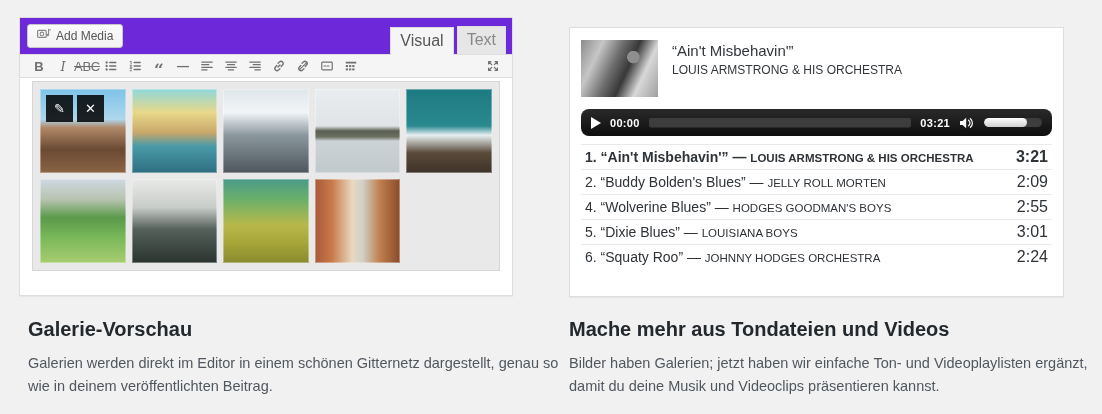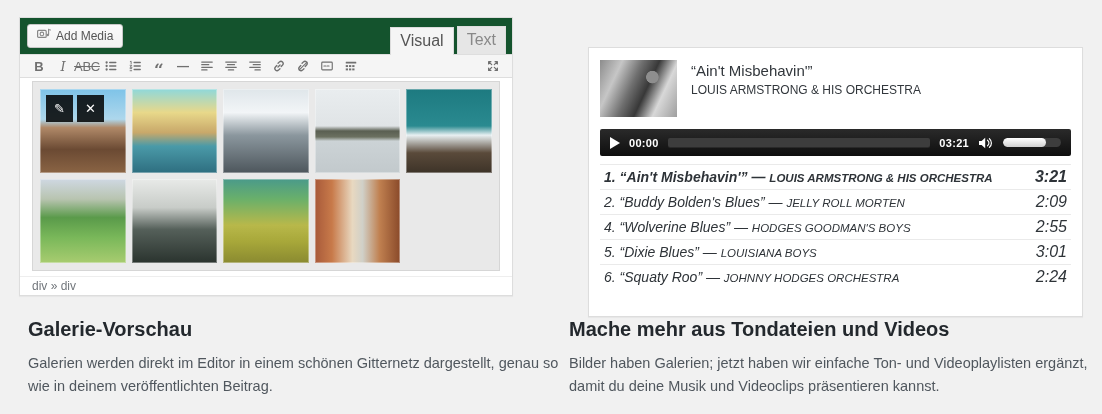--- a/index.html
+++ b/index.html
@@ -12,21 +12,21 @@
   }
   .panel {
     position:absolute;
     background:#fff;
     border:1px solid #ddd;
     box-shadow:0 1px 1px rgba(0,0,0,.04);
   }
 
   
   .left-panel { left:19px; top:17px; width:494px; height:279px; display:flex; flex-direction:column; background:#f3f3f3; }
-  .editor-topbar { height:36px; background:#14532d; display:flex; align-items:center; padding:0 7px; position:relative; }
+  .editor-topbar { height:36px; background:#6d28d9; display:flex; align-items:center; padding:0 7px; position:relative; }
   .add-media {
     display:inline-flex; align-items:center; gap:5px;
     background:linear-gradient(#fafafa,#f3f3f3);
     border:1px solid #c7c7c7; border-radius:3px;
     padding:3px 9px 4px; font-size:12px; color:#555;
     font-family:inherit; cursor:pointer;
   }
   .editor-tabs { position:absolute; right:6px; bottom:0; display:flex; align-items:flex-end; gap:3px; }
   .tab { font-size:16px; padding:4px 9px 5px; color:#777; cursor:pointer; }
   .tab-visual { background:#f5f5f5; border:1px solid #dcdcdc; border-bottom:none; color:#555; position:relative; top:1px; z-index:2; }
@@ -55,46 +55,46 @@
   .g-overlay { position:absolute; top:6px; left:6px; display:flex; gap:4px; }
   .g-btn {
     width:27px; height:27px; background:rgba(0,0,0,.85); color:#fff;
     display:inline-flex; align-items:center; justify-content:center;
     font-size:13px; cursor:pointer;
   }
   .editor-statusbar { height:19px; background:#fff; border-top:1px solid #eee; padding:2px 12px; font-size:12px; color:#72777c; }
   .editor-statusbar span { cursor:pointer; }
 
   
-  .right-panel { left:588px; top:27px; width:495px; height:270px; padding:12px 11px;margin-top:20px; }
+  .right-panel { left:569px; top:27px; width:495px; height:270px; padding:12px 11px; }
   .pl-header { display:flex; gap:14px; }
   .pl-art { width:77px; height:57px; flex:0 0 auto; }
   .pl-meta { padding-top:1px; }
   .pl-title { font-size:15px; color:#32373c; line-height:20px; }
   .pl-album { font-size:15px; font-style:italic; color:#32373c; line-height:20px; }
   .pl-artist { font-size:12px; color:#32373c; line-height:18px; }
   .pl-player {
-    margin-top:12px; height:27px; border-radius:2px;
+    margin-top:12px; height:27px; border-radius:8px;
     background:linear-gradient(#2a2a2a,#0e0e0e);
     display:flex; align-items:center; padding:0 10px; gap:9px;
   }
   .play-btn {
     width:0; height:0; cursor:pointer;
     border-left:10px solid #fff; border-top:6px solid transparent; border-bottom:6px solid transparent;
   }
   .pl-player .time { font-size:11px; font-weight:bold; color:#fff; letter-spacing:.3px; }
   .rail { flex:1; height:9px; background:#3d3d3d; border-radius:2px; box-shadow:0 1px 0 rgba(255,255,255,.08); cursor:pointer; position:relative; overflow:hidden; }
   .rail .fill { height:100%; background:#5a5a5a; border-radius:2px; }
   .spk { display:inline-flex; cursor:pointer; }
   .vol { width:58px; height:9px; background:#3d3d3d; border-radius:5px; cursor:pointer; overflow:hidden; }
   .vol-fill { height:100%; background:linear-gradient(#ffffff,#cfcfcf); border-radius:5px; }
   .pl-tracks { margin-top:8px; border-top:1px solid #eaeaea; }
   .track {
     display:flex; align-items:baseline; padding:3px 4px 2px;
-    border-bottom:1px solid #eaeaea; color:#2e3338;font-style:italic;
+    border-bottom:1px solid #eaeaea; color:#2e3338;
   }
   .track:last-child { border-bottom:none; }
   .t-main { flex:1; font-size:14px; line-height:17px; }
   .t-artist { font-size:11.5px; }
   .t-time { font-size:16px; }
   .track.current { font-weight:bold; }
 
   
   .feature { position:absolute; top:318px; width:540px; }
   .f-left { left:28px; }
@@ -229,23 +229,20 @@
         <div class="g-tile" title="Old canal houses with boats" style="background: linear-gradient(rgb(143, 216, 218) 0%, rgb(232, 216, 138) 28%, rgb(200, 168, 106) 52%, rgb(74, 154, 168) 68%, rgb(46, 110, 128) 100%);"></div>
         <div class="g-tile" title="Snow-covered mountain peaks" style="background: linear-gradient(rgb(223, 230, 234) 0%, rgb(242, 245, 247) 28%, rgb(139, 151, 158) 55%, rgb(77, 86, 92) 100%);"></div>
         <div class="g-tile" title="Calm lake with distant treeline" style="background: linear-gradient(rgb(233, 237, 239) 0%, rgb(224, 228, 230) 44%, rgb(90, 95, 82) 50%, rgb(107, 112, 96) 57%, rgb(204, 211, 214) 62%, rgb(194, 201, 204) 100%);"></div>
         <div class="g-tile" title="Mountain with snow under teal sky" style="background: linear-gradient(rgb(29, 122, 128) 0%, rgb(42, 138, 144) 44%, rgb(232, 240, 242) 55%, rgb(90, 74, 58) 76%, rgb(61, 51, 40) 100%);"></div>
         <div class="g-tile" title="Green mountain hillside" style="background: linear-gradient(rgb(207, 216, 226) 0%, rgb(184, 196, 176) 24%, rgb(90, 154, 74) 46%, rgb(122, 184, 90) 70%, rgb(168, 204, 112) 100%);"></div>
         <div class="g-tile" title="Fir trees in fog" style="background: linear-gradient(rgb(232, 234, 232) 0%, rgb(200, 204, 200) 34%, rgb(85, 96, 90) 60%, rgb(42, 51, 46) 100%);"></div>
         <div class="g-tile" title="Mossy tree trunk with leaves" style="background: linear-gradient(rgb(74, 154, 138) 0%, rgb(106, 176, 106) 24%, rgb(184, 184, 74) 55%, rgb(168, 168, 58) 74%, rgb(138, 138, 48) 100%);"></div>
         <div class="g-tile" title="Narrow cobblestone alley with orange walls" style="background: linear-gradient(90deg, rgb(168, 90, 58) 0%, rgb(200, 122, 74) 20%, rgb(232, 216, 192) 44%, rgb(208, 208, 200) 56%, rgb(192, 128, 80) 76%, rgb(138, 74, 42) 100%);"></div>
       </div>
   </div>
-  <div class="editor-statusbar">
-    <span>div » div</span>
-  </div>
 </section>
 
 <section class="panel right-panel">
   <div class="pl-header">
     <div class="pl-art" title="Louis Armstrong playing trumpet (black and white photo)" style="background: radial-gradient(circle at 68% 30%, rgb(142, 142, 142) 0px, rgb(142, 142, 142) 9%, rgba(0, 0, 0, 0) 10%), linear-gradient(115deg, rgb(140, 140, 140) 0%, rgb(198, 198, 198) 22%, rgb(111, 111, 111) 42%, rgb(56, 56, 56) 58%, rgb(216, 216, 216) 76%, rgb(158, 158, 158) 100%);"></div>
     <div class="pl-meta">
       <div class="pl-title">“Ain't Misbehavin'”</div>
       <div class="pl-artist">LOUIS ARMSTRONG &amp; HIS ORCHESTRA</div>
     </div>
   </div>

